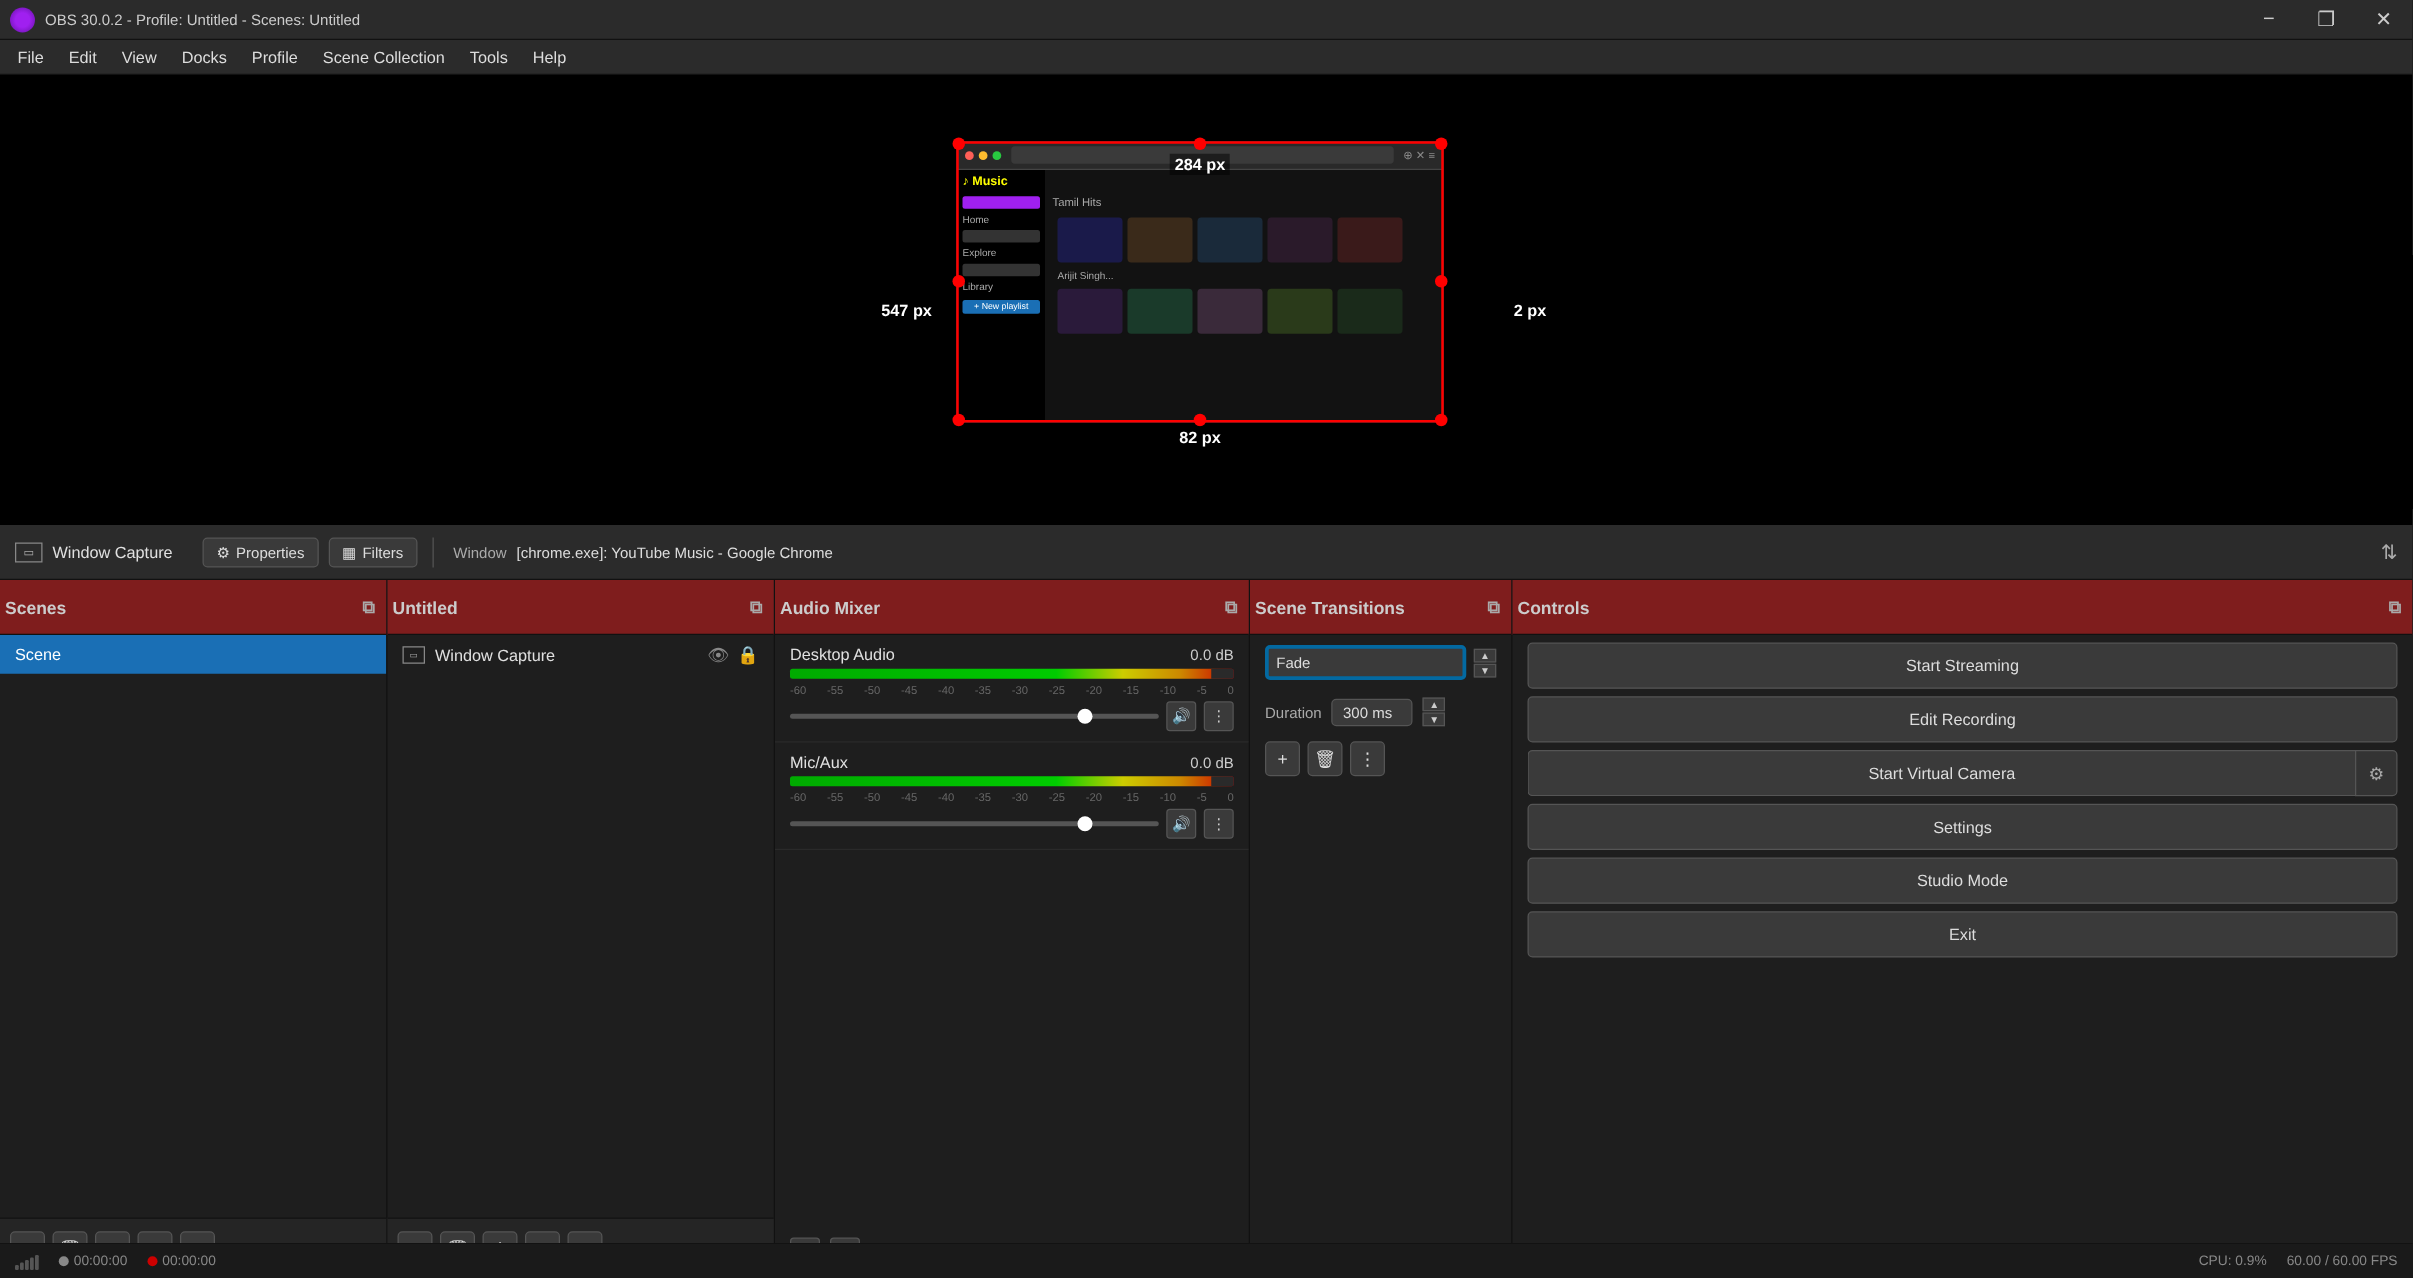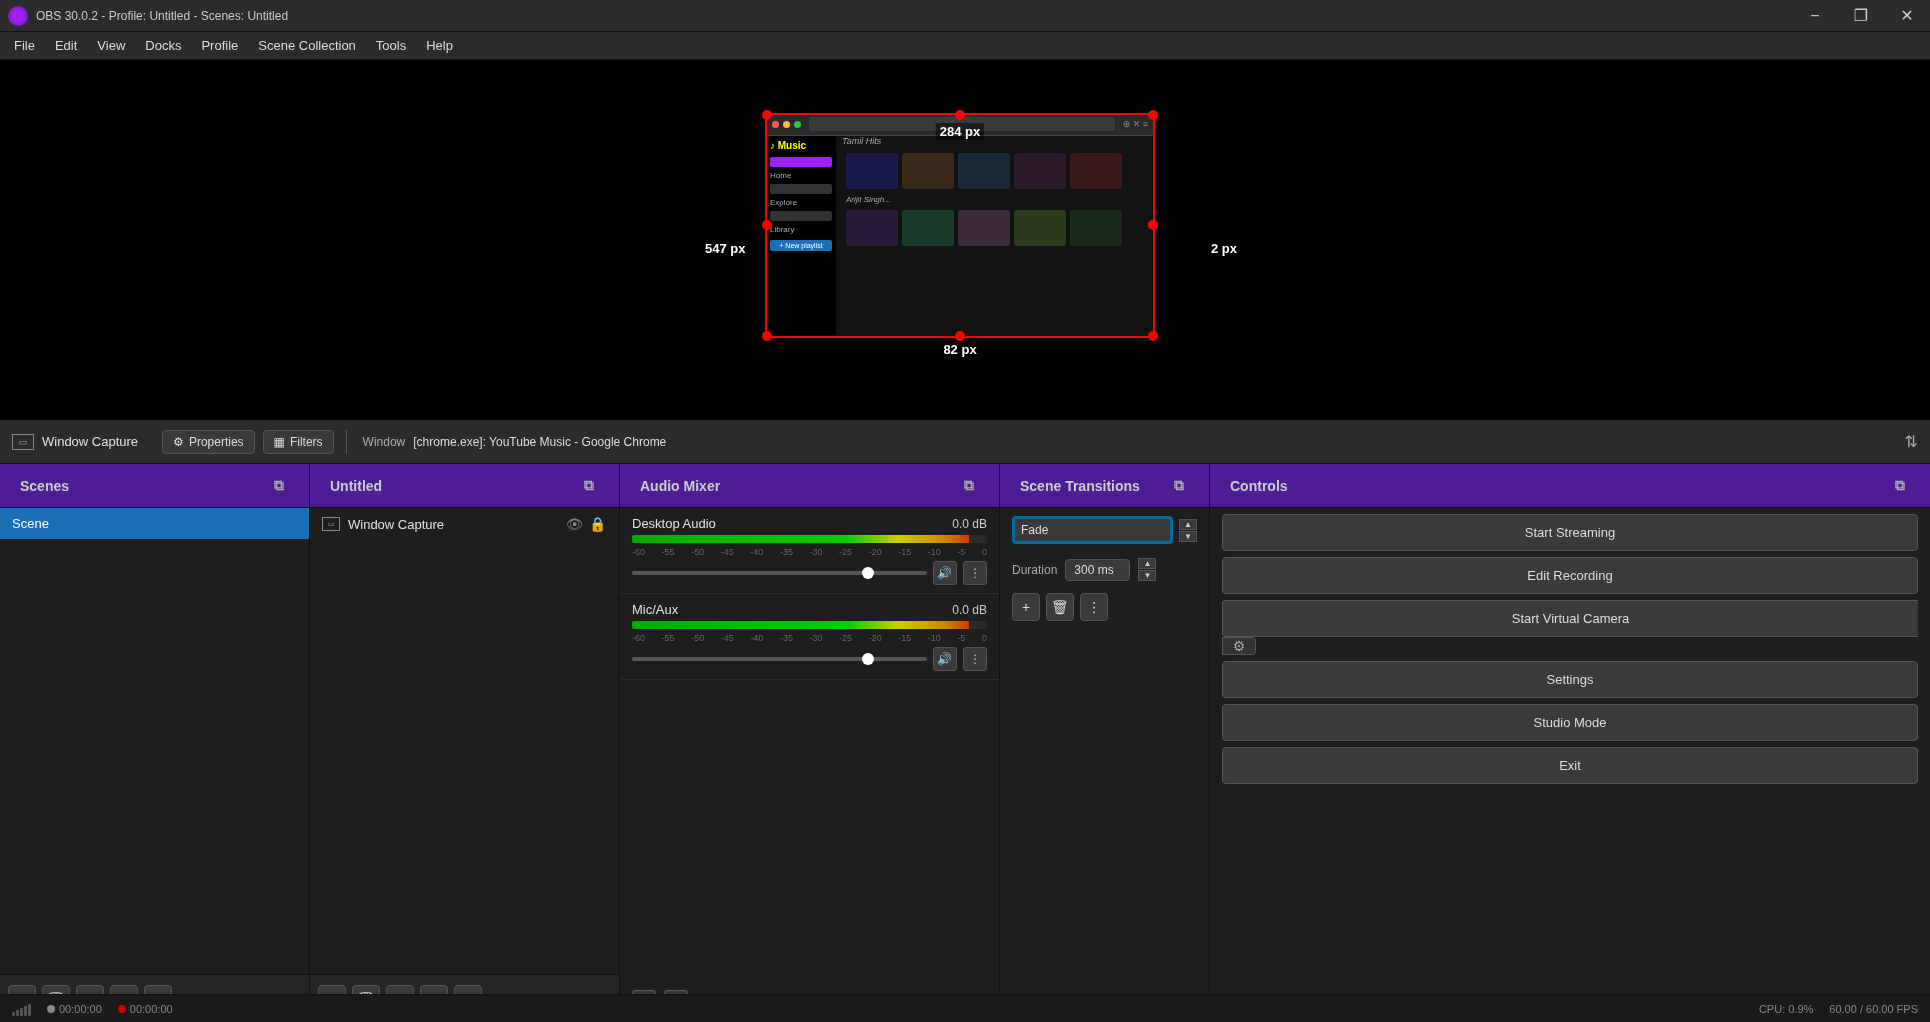--- a/index.html
+++ b/index.html
@@ -201,25 +201,25 @@
       background: #1e1e1e;
     }
 
     
     .panel {
       display: flex;
       flex-direction: column;
       border-right: 1px solid #111;
     }
     .panel-header {
-      background: #4c1d95;
+      background: #7f1d1d;
       height: 44px;
       display: flex;
       align-items: center;
-      padding: 0 20px;
+      padding: 0 4px;
       font-size: 14px;
       font-weight: 600;
       color: #ccc;
       border-bottom: 1px solid #111;
       flex-shrink: 0;
     }
     .panel-header .panel-title { flex: 1; }
     .panel-header .header-icon {
       width: 20px; height: 20px;
       display: flex; align-items: center; justify-content: center;
@@ -428,21 +428,20 @@
       text-align: center;
       cursor: pointer;
       font-size: 13px;
       display: flex; align-items: center; justify-content: center;
       gap: 8px;
     }
     .ctrl-btn-wrap {
       margin: 6px 12px;
       display: flex;
       position: relative;
-      flex-direction: column;
     }
     .ctrl-btn-wrap .main-btn {
       flex: 1;
       padding: 10px 16px;
       background: #3a3a3a;
       border: 1px solid #555;
       border-radius: 4px 0 0 4px;
       color: #ddd;
       text-align: center;
       cursor: pointer;
@@ -537,21 +536,21 @@
           <div style="color:#ff0;font-size:10px;font-weight:bold;margin-bottom:6px;">♪ Music</div>
           <div class="yt-sidebar-item active"></div>
           <div style="font-size:8px;color:#aaa;margin:2px 0;">Home</div>
           <div class="yt-sidebar-item"></div>
           <div style="font-size:8px;color:#aaa;margin:2px 0;">Explore</div>
           <div class="yt-sidebar-item"></div>
           <div style="font-size:8px;color:#aaa;margin:2px 0;">Library</div>
           <div style="margin-top:6px;background:#1a6fb5;padding:2px 3px;border-radius:2px;font-size:7px;color:#fff;text-align:center;">+ New playlist</div>
         </div>
         <div class="yt-main">
-          <div style="padding:0 6px;font-style:italic;">
+          <div style="padding:21px 6px;">
             <div style="font-size:9px;color:#aaa;margin-bottom:3px;">Tamil Hits</div>
             <div class="yt-row">
               <div class="yt-card" style="background:#1a1a4a;"></div>
               <div class="yt-card" style="background:#3a2a1a;"></div>
               <div class="yt-card" style="background:#1a2a3a;"></div>
               <div class="yt-card" style="background:#2a1a2a;"></div>
               <div class="yt-card" style="background:#3a1a1a;"></div>
             </div>
             <div style="font-size:8px;color:#aaa;padding:2px 4px;">
               <div>Arijit Singh...</div>

